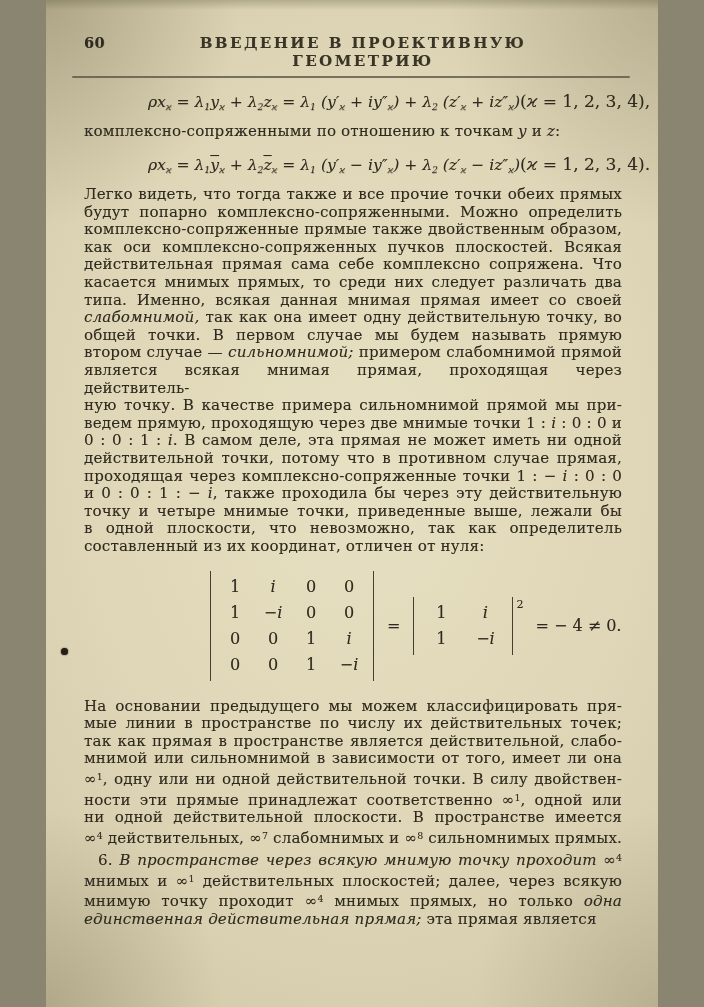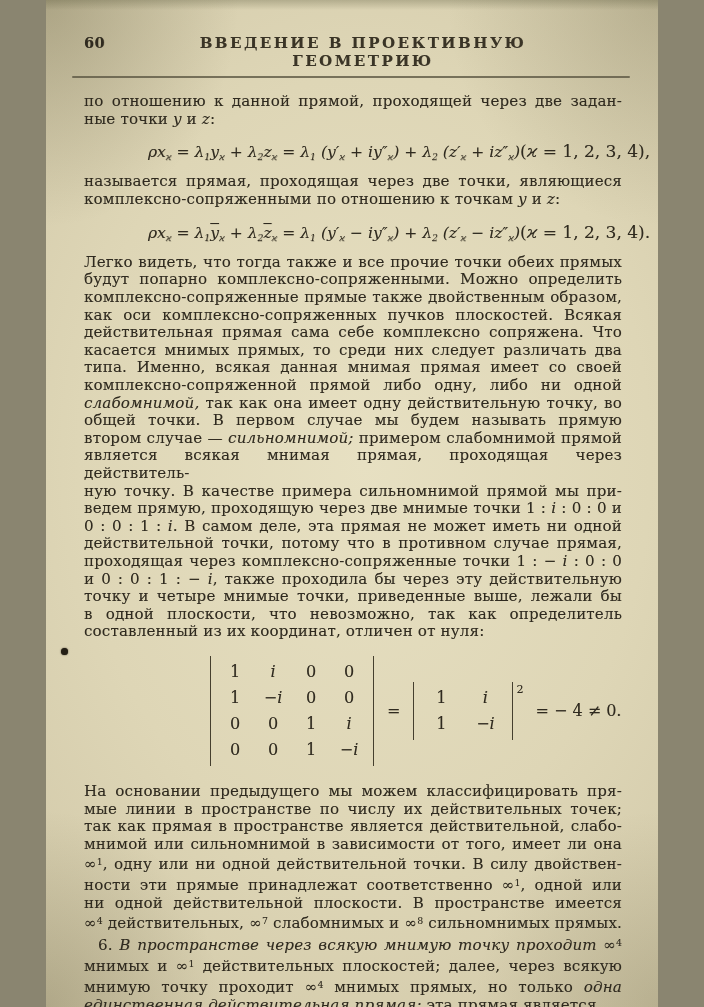--- a/index.html
+++ b/index.html
@@ -69,49 +69,43 @@
 <div class="page">
   <div class="spot"></div>
   <div class="content">
 
     <div class="hdr">
       <span class="pagenum">60</span>
       <span class="rtitle">ВВЕДЕНИЕ В ПРОЕКТИВНУЮ ГЕОМЕТРИЮ</span>
     </div>
     <div class="hrule"></div>
 
-    <div class="para p1">
-        <div class="tline">по отношению к данной прямой, проходящей через две задан-</div>
-        <div class="tline tlast"><span class="sg-r">ные точки </span><span class="sg-i">y</span><span class="sg-r"> и </span><span class="sg-i">z</span><span class="sg-r">:</span></div>
-      </div>
 
     <div class="frow">
       <span class="fmain"><span class="sg-i">ρx</span><span class="sg-sub">ϰ</span><span class="sg-i"> = λ</span><span class="sg-sub">1</span><span class="sg-i">y</span><span class="sg-sub">ϰ</span><span class="sg-i"> + λ</span><span class="sg-sub">2</span><span class="sg-i">z</span><span class="sg-sub">ϰ</span><span class="sg-i"> = λ</span><span class="sg-sub">1</span><span class="sg-i"> (y′</span><span class="sg-sub">ϰ</span><span class="sg-i"> + iy″</span><span class="sg-sub">ϰ</span><span class="sg-i">) + λ</span><span class="sg-sub">2</span><span class="sg-i"> (z′</span><span class="sg-sub">ϰ</span><span class="sg-i"> + iz″</span><span class="sg-sub">ϰ</span><span class="sg-i">)</span></span>
       <span class="fcond"><span class="sg-r">(</span><span class="sg-i">ϰ</span><span class="sg-r"> = 1, 2, 3, 4),</span></span>
     </div>
 
     <div class="para p2">
-        <div class="tline">называется прямая, проходящая через две точки, являющиеся</div>
         <div class="tline tlast"><span class="sg-r">комплексно-сопряженными по отношению к точкам </span><span class="sg-i">y</span><span class="sg-r"> и </span><span class="sg-i">z</span><span class="sg-r">:</span></div>
       </div>
 
     <div class="frow">
       <span class="fmain"><span class="sg-i">ρx</span><span class="sg-sub">ϰ</span><span class="sg-i"> = λ</span><span class="sg-sub">1</span><span class="sg-ov">y</span><span class="sg-sub">ϰ</span><span class="sg-i"> + λ</span><span class="sg-sub">2</span><span class="sg-ov">z</span><span class="sg-sub">ϰ</span><span class="sg-i"> = λ</span><span class="sg-sub">1</span><span class="sg-i"> (y′</span><span class="sg-sub">ϰ</span><span class="sg-i"> − iy″</span><span class="sg-sub">ϰ</span><span class="sg-i">) + λ</span><span class="sg-sub">2</span><span class="sg-i"> (z′</span><span class="sg-sub">ϰ</span><span class="sg-i"> − iz″</span><span class="sg-sub">ϰ</span><span class="sg-i">)</span></span>
       <span class="fcond"><span class="sg-r">(</span><span class="sg-i">ϰ</span><span class="sg-r"> = 1, 2, 3, 4).</span></span>
     </div>
 
     <div class="para p3">
         <div class="tline">Легко видеть, что тогда также и все прочие точки обеих прямых</div>
         <div class="tline">будут попарно комплексно-сопряженными. Можно определить</div>
         <div class="tline">комплексно-сопряженные прямые также двойственным образом,</div>
         <div class="tline">как оси комплексно-сопряженных пучков плоскостей. Всякая</div>
         <div class="tline">действительная прямая сама себе комплексно сопряжена. Что</div>
         <div class="tline">касается мнимых прямых, то среди них следует различать два</div>
         <div class="tline">типа. Именно, всякая данная мнимая прямая имеет со своей</div>
-        <div class="tline">комплексно-сопряженной прямой либо одну, либо ни одной</div>
         <div class="tline"><span class="sg-i">слабомнимой,</span><span class="sg-r"> так как она имеет одну действительную точку, во</span></div>
         <div class="tline">общей точки. В первом случае мы будем называть прямую</div>
         <div class="tline"><span class="sg-r">втором случае — </span><span class="sg-i">сильномнимой;</span><span class="sg-r"> примером слабомнимой прямой</span></div>
         <div class="tline">является всякая мнимая прямая, проходящая через действитель-</div>
         <div class="tline">ную точку. В качестве примера сильномнимой прямой мы при-</div>
         <div class="tline"><span class="sg-r">ведем прямую, проходящую через две мнимые точки 1 : </span><span class="sg-i">i</span><span class="sg-r"> : 0 : 0 и</span></div>
         <div class="tline"><span class="sg-r">0 : 0 : 1 : </span><span class="sg-i">i</span><span class="sg-r">. В самом деле, эта прямая не может иметь ни одной</span></div>
         <div class="tline">действительной точки, потому что в противном случае прямая,</div>
         <div class="tline"><span class="sg-r">проходящая через комплексно-сопряженные точки 1 : − </span><span class="sg-i">i</span><span class="sg-r"> : 0 : 0</span></div>
         <div class="tline"><span class="sg-r">и 0 : 0 : 1 : − </span><span class="sg-i">i</span><span class="sg-r">, также проходила бы через эту действительную</span></div>

